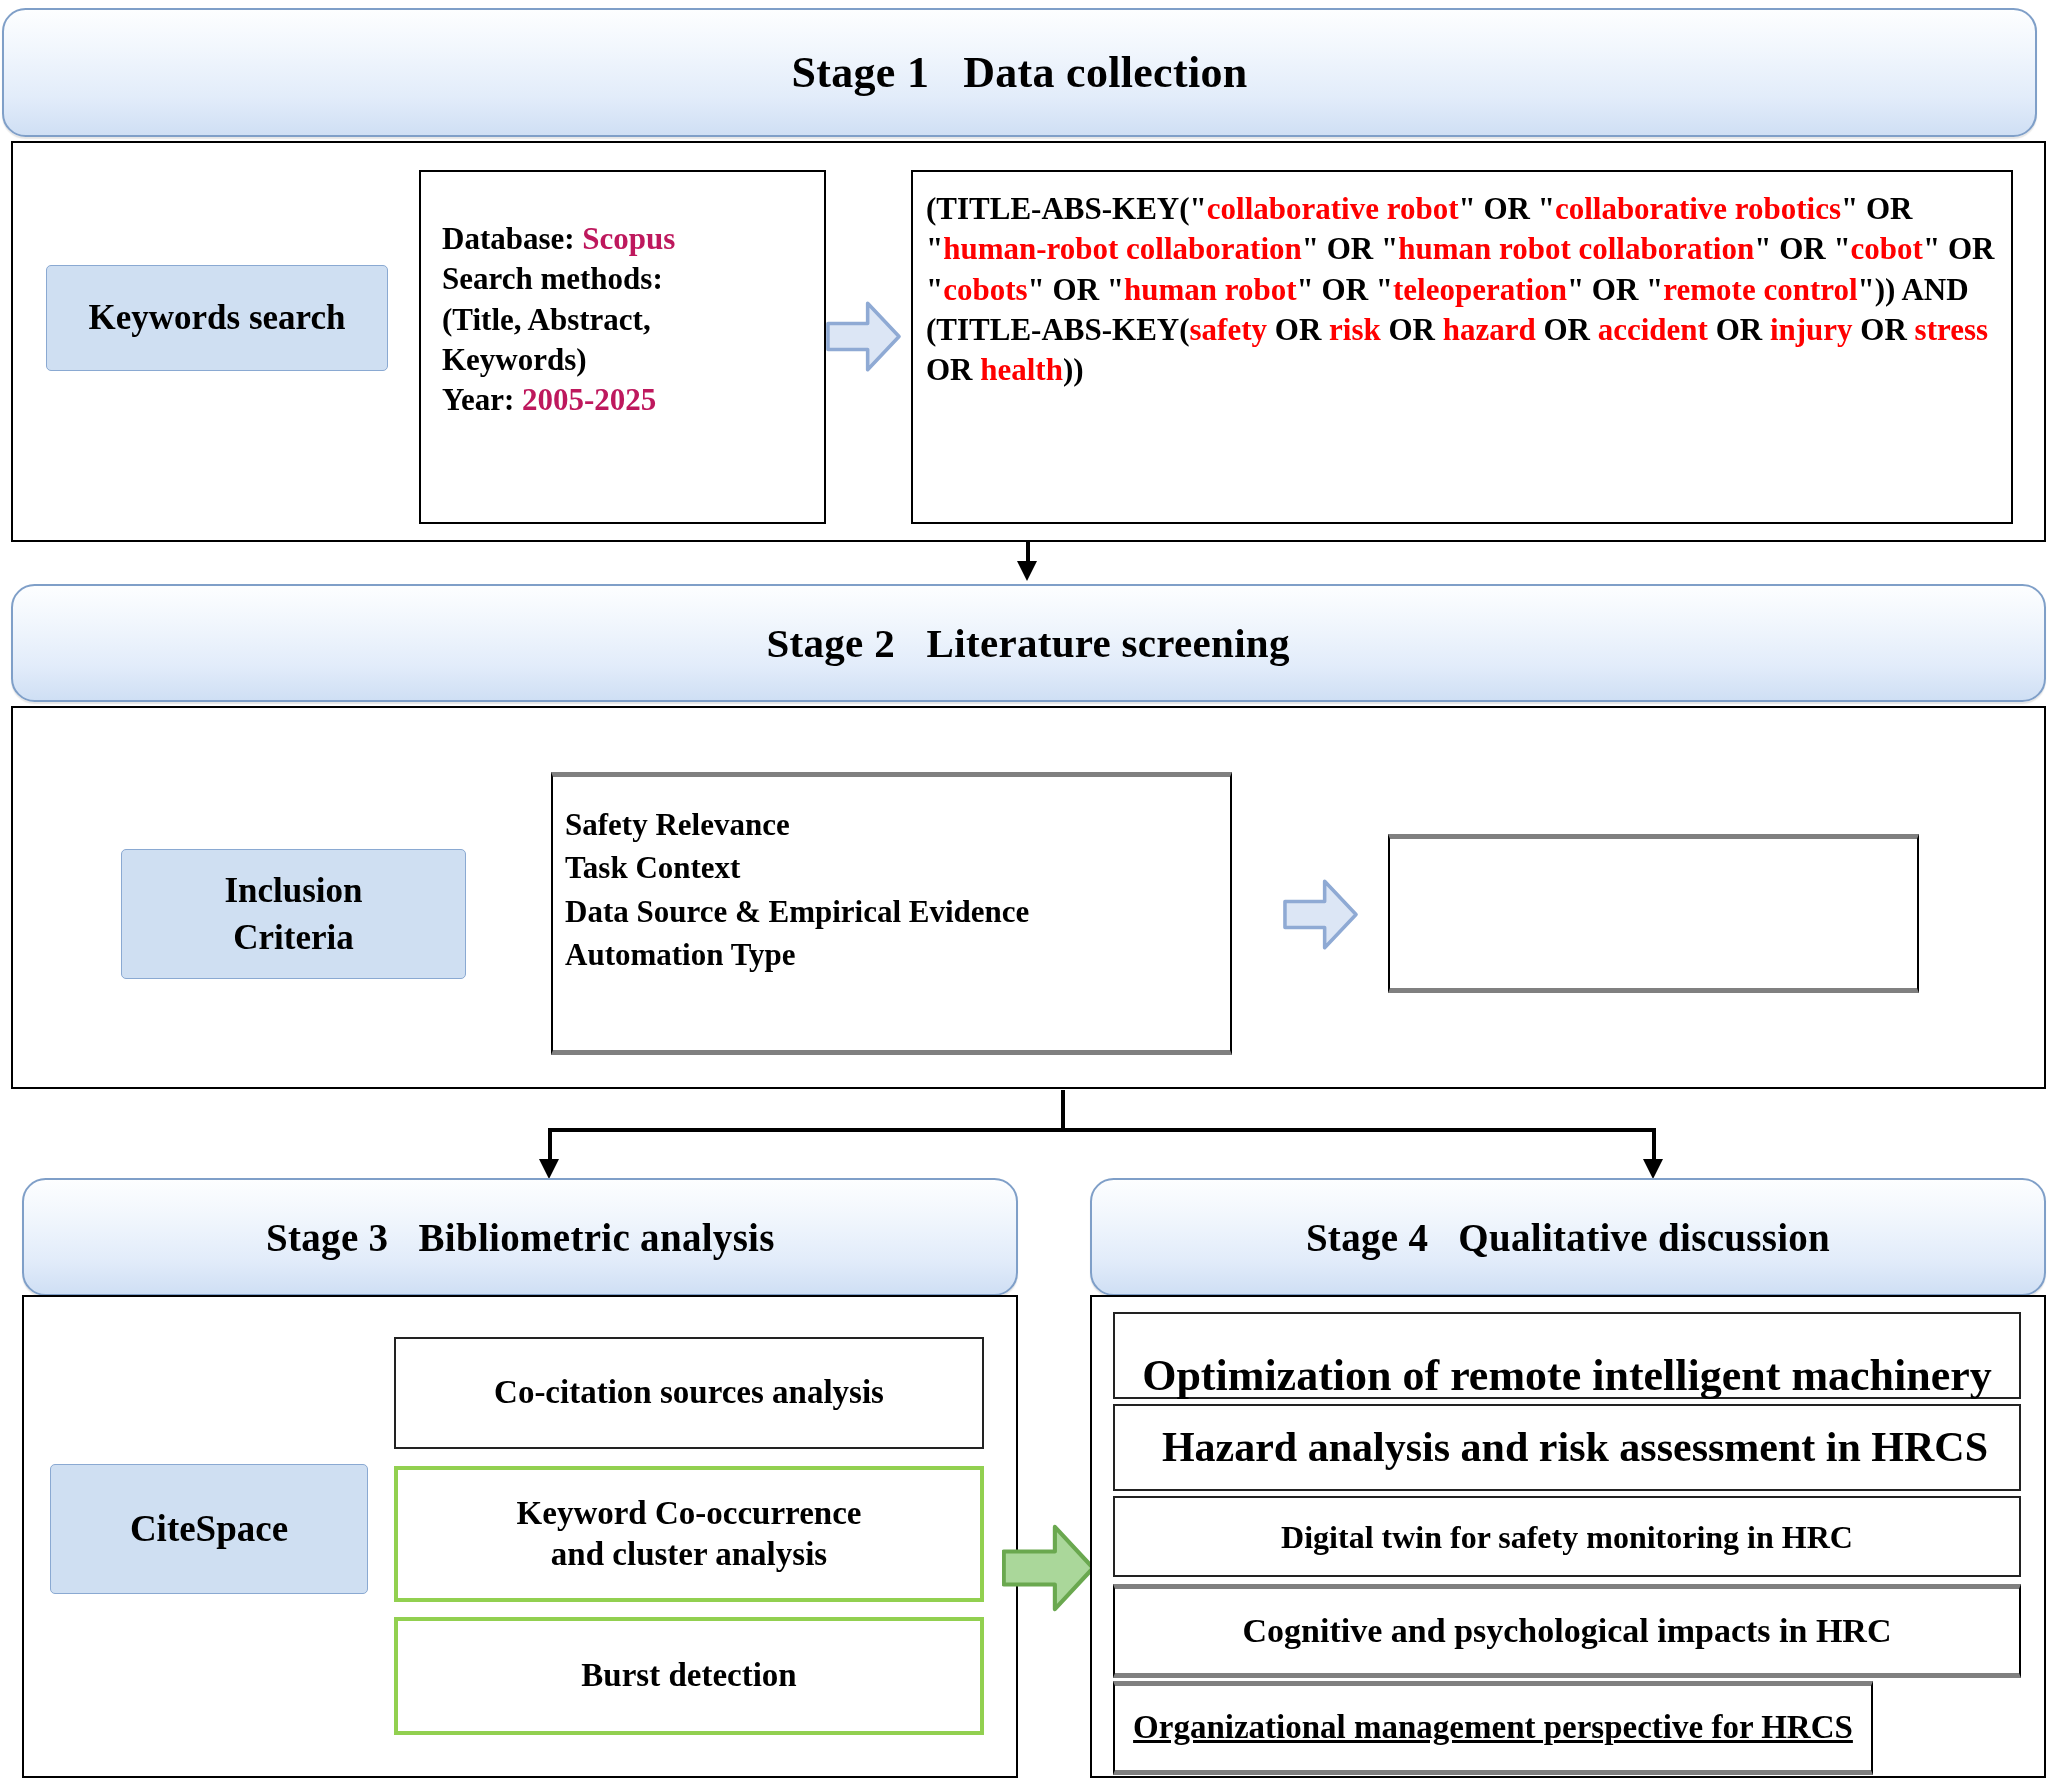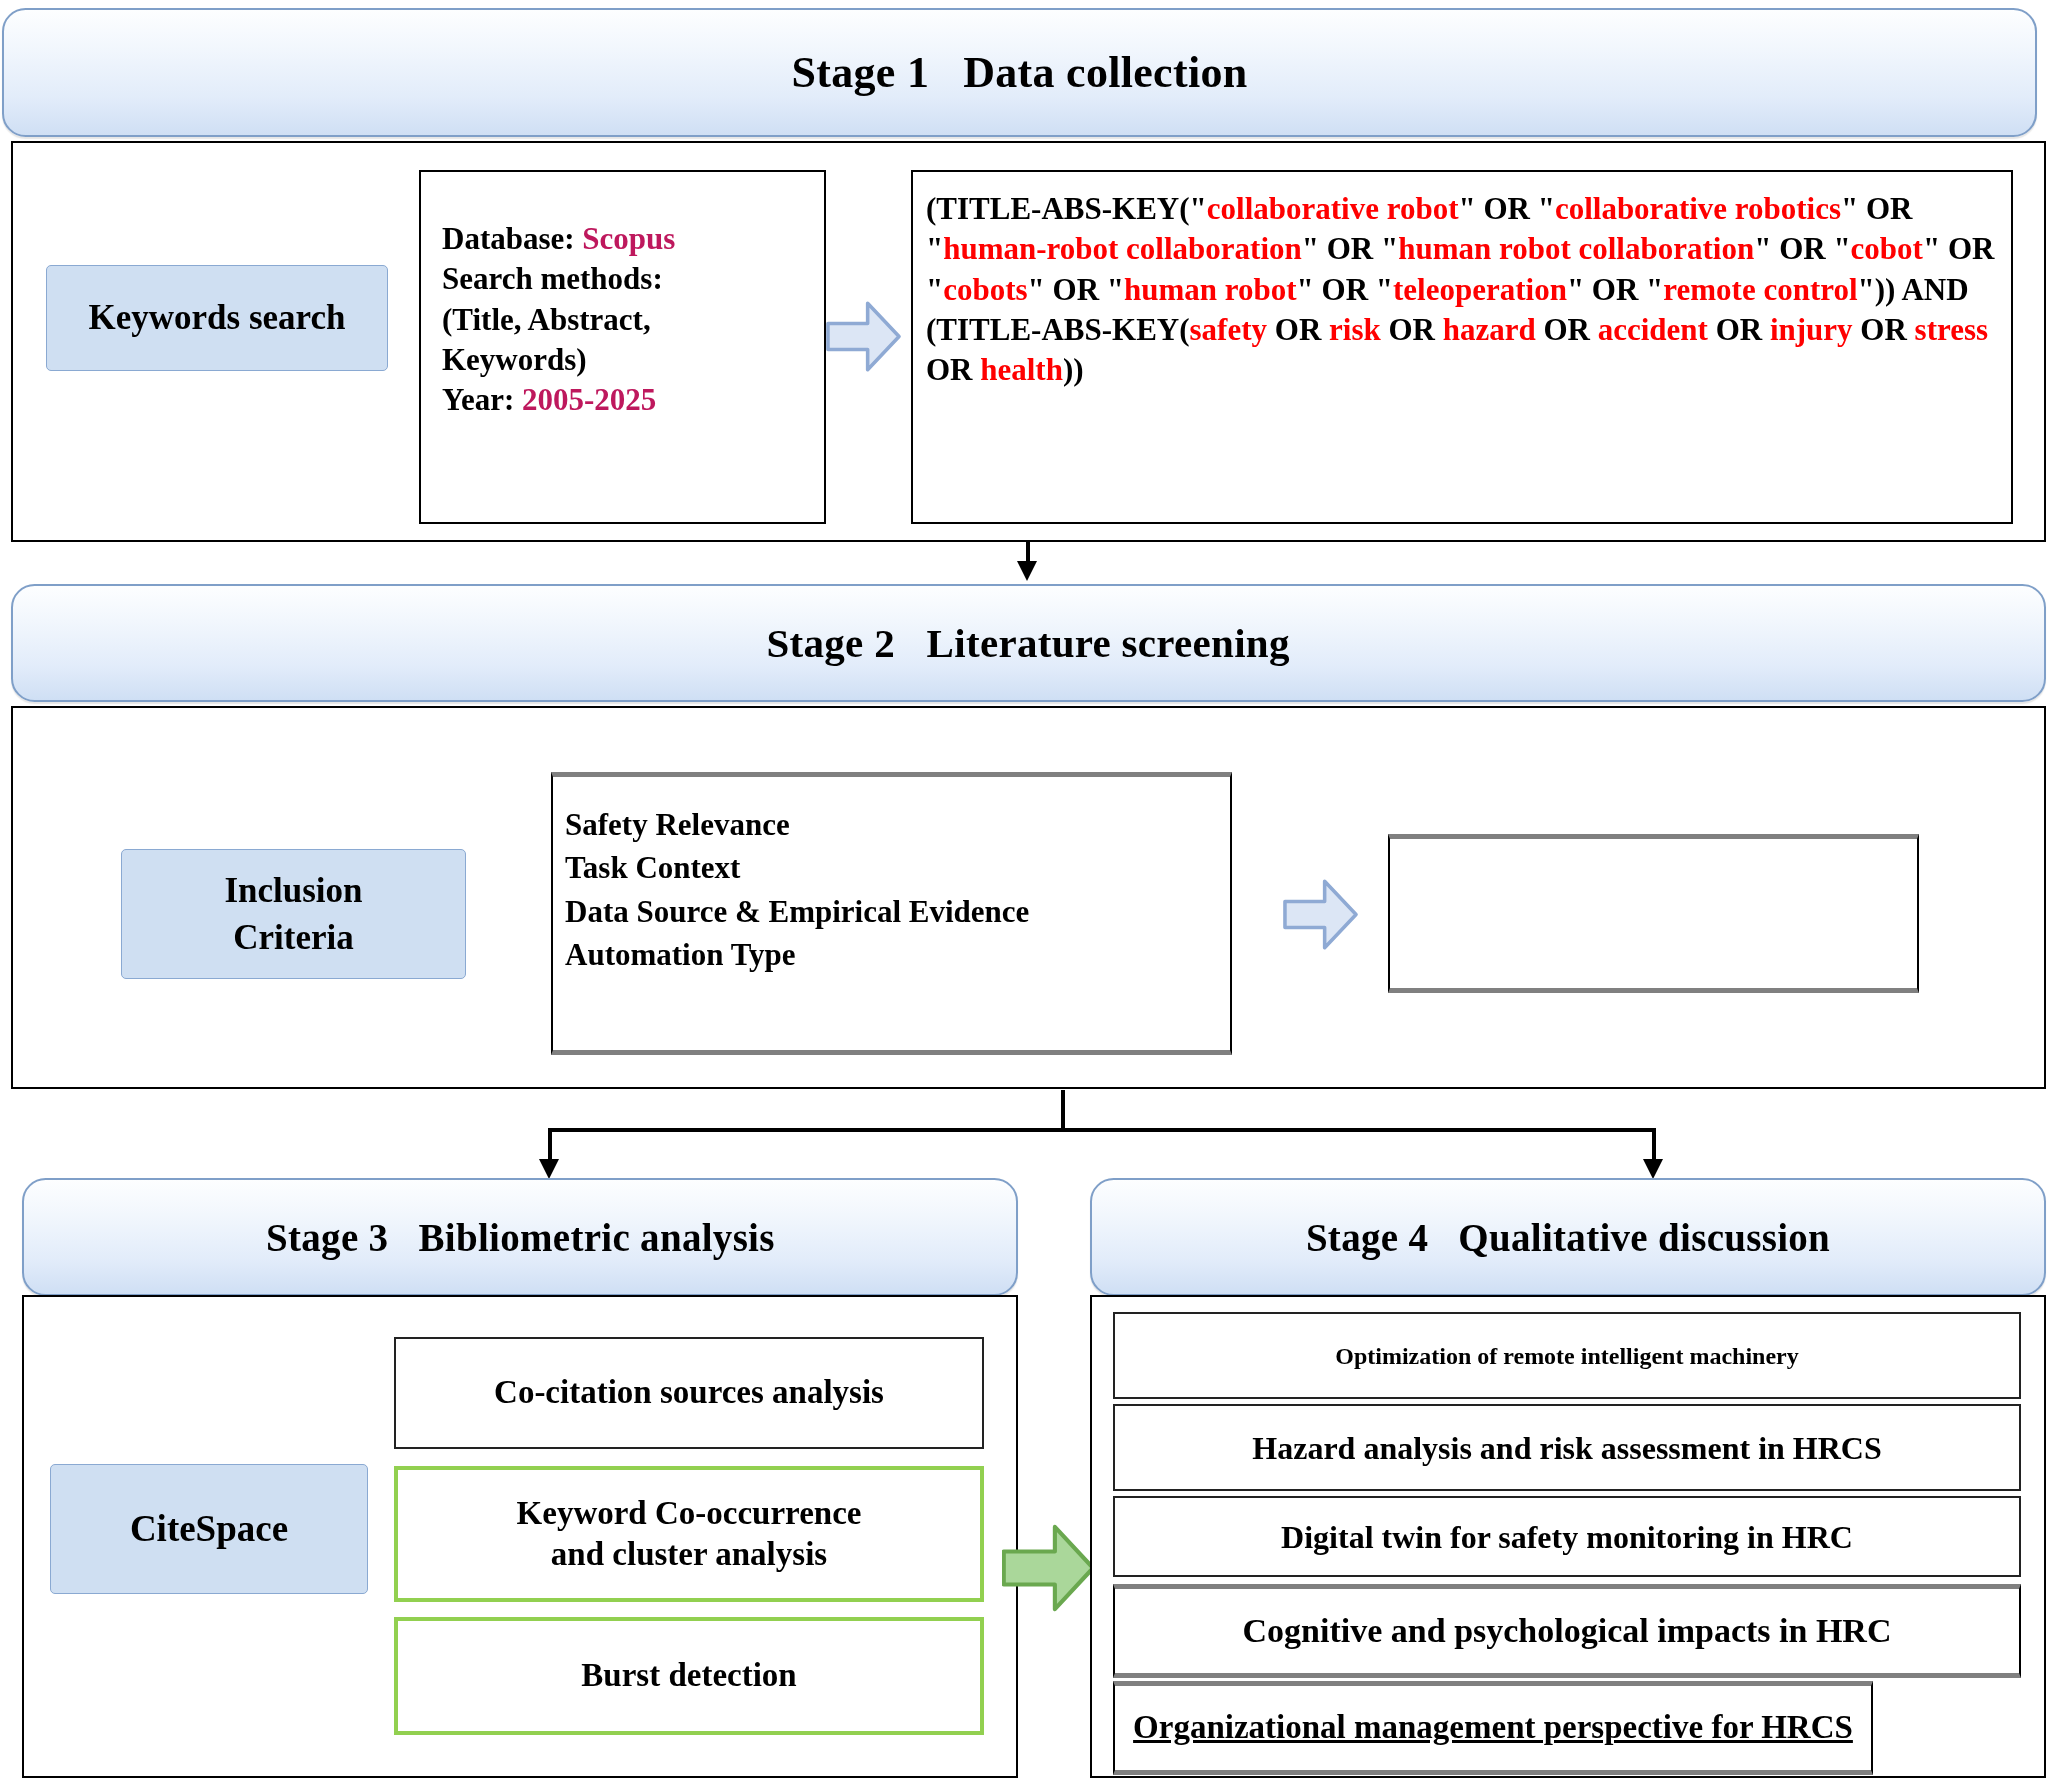--- a/index.html
+++ b/index.html
@@ -252,25 +252,25 @@
     </svg>
   </div>
 
   <div class="stage-banner" style="left:1090px; top:1178px; width:956px; height:118px;">
     <span class="stage-title" style="font-size:39px;">Stage 4   Qualitative discussion</span>
   </div>
 
   <div class="stage-panel" style="left:1090px; top:1295px; width:956px; height:483px;"></div>
 
   <div class="box-thin-black" style="left:1113px; top:1312px; width:908px; height:87px;">
-    <div class="center-line" style="font-size:24px;">Optimization of remote intelligent machinery</div>
+    <div class="center-line" style="font-size:44px;margin-top:20px;">Optimization of remote intelligent machinery</div>
   </div>
 
   <div class="box-thin-black" style="left:1113px; top:1404px; width:908px; height:87px;">
-    <div class="center-line" style="font-size:32px;">Hazard analysis and risk assessment in HRCS</div>
+    <div class="center-line" style="font-size:42px;margin-left:8px;">Hazard analysis and risk assessment in HRCS</div>
   </div>
 
   <div class="box-thin-black" style="left:1113px; top:1496px; width:908px; height:81px;">
     <div class="center-line" style="font-size:32px;">Digital twin for safety monitoring in HRC</div>
   </div>
 
   <div class="box-gray-rule" style="left:1113px; top:1584px; width:908px; height:94px;">
     <div class="center-line" style="font-size:34px;">Cognitive and psychological impacts in HRC</div>
   </div>
 

